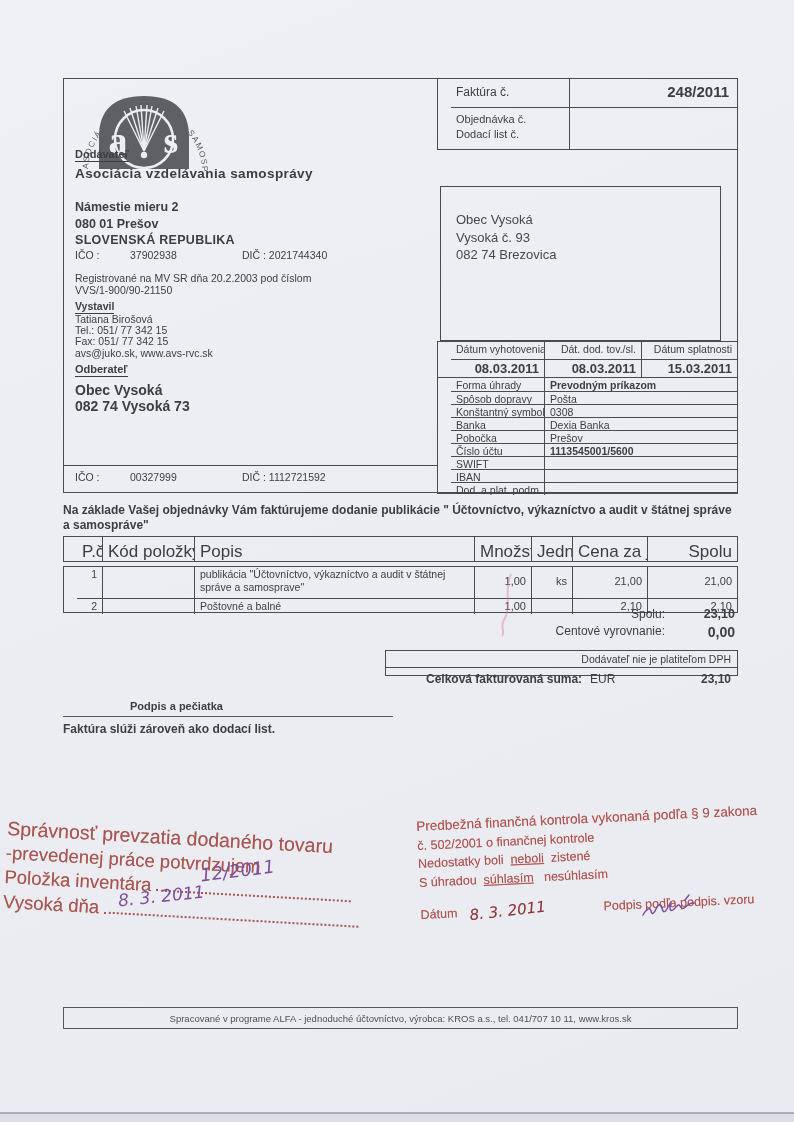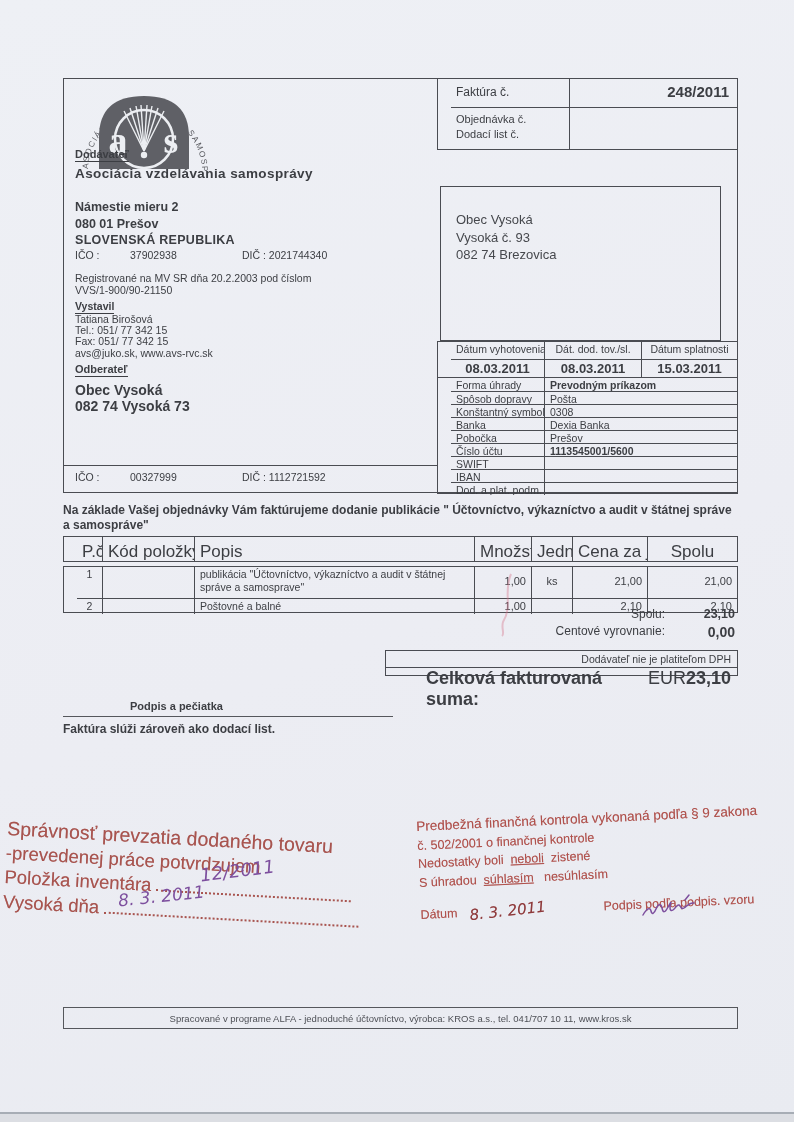--- a/index.html
+++ b/index.html
@@ -13,21 +13,21 @@
   .ul{border-bottom:1.2px solid currentColor;padding-bottom:1px;}
   .box{border:1.5px solid #4a4c52;box-sizing:border-box;}
   .grid{display:grid;box-sizing:border-box;padding-left:13px;}
   .cell{box-sizing:border-box;border-left:1px solid #4a4c52;border-top:1px solid #4a4c52;
         padding:1px 5px;overflow:hidden;white-space:nowrap;}
   .cell.first-col{border-left:none;}
   .cell.first-row{border-top:none;}
   .tiny{font-size:10.5px;}
   .small{font-size:11px;}
   .right{text-align:right;}
-  .center{text-align:center;}
+  .center{text-align:right;}
   .stamp-left{
     color:#a8544f;transform:rotate(3.2deg);transform-origin:left top;
     text-shadow:0 0 0.5px rgba(168,84,79,0.55);line-height:24.5px;font-size:18.5px;
   }
   .stamp-right{
     color:#b0524d;transform:rotate(-2.7deg);transform-origin:left top;
     text-shadow:0 0 0.4px rgba(176,82,77,0.5);font-size:12.5px;line-height:18.5px;
   }
   .hand{font-style:italic;font-family:"DejaVu Sans",sans-serif;color:#7d4f9e;}
   .dots{display:inline-block;border-bottom:2.5px dotted #a8544f;height:14px;vertical-align:baseline;}
@@ -178,21 +178,21 @@
     <path d="M16,2 C8,20 18,34 8,50 C6,56 10,62 7,64" stroke="rgba(214,110,135,0.38)" stroke-width="2" fill="none"></path>
   </svg>
 
   <div class="abs right" style="left:520px;top:607px;width:145px;font-size:12px;">Spolu:</div>
   <div class="abs right b" style="left:640px;top:607px;width:95px;font-size:12.5px;">23,10</div>
   <div class="abs right" style="left:520px;top:624px;width:145px;font-size:12px;">Centové vyrovnanie:</div>
   <div class="abs right b" style="left:640px;top:624px;width:95px;font-size:14px;">0,00</div>
 
   <div class="abs box" style="left:385px;top:650px;width:353px;height:26px;">
     <div class="right" style="border-bottom:1px solid #4a4c52;height:17px;font-size:10.5px;padding:2px 6px 0 0;box-sizing:border-box;">Dodávateľ nie je platiteľom DPH</div>
-    <div style="display:flex;height:21px;font-size:18px;padding:0 6px 0 40px;">
+    <div style="display:flex;align-items:center;height:21px;font-size:12px;padding:0 6px 0 40px;">
       <span class="b">Celková fakturovaná suma:</span>
       <span style="width:8px;"></span>
       <span>EUR</span>
       <span class="b right" style="flex:1;">23,10</span>
     </div>
   </div>
 
   <div class="abs b small" style="left:130px;top:700px;">Podpis a pečiatka</div>
   <div class="abs" style="left:63px;top:716px;width:330px;border-top:1.5px solid #55575c;"></div>
   <div class="abs b" style="left:63px;top:722px;font-size:12px;">Faktúra slúži zároveň ako dodací list.</div>

